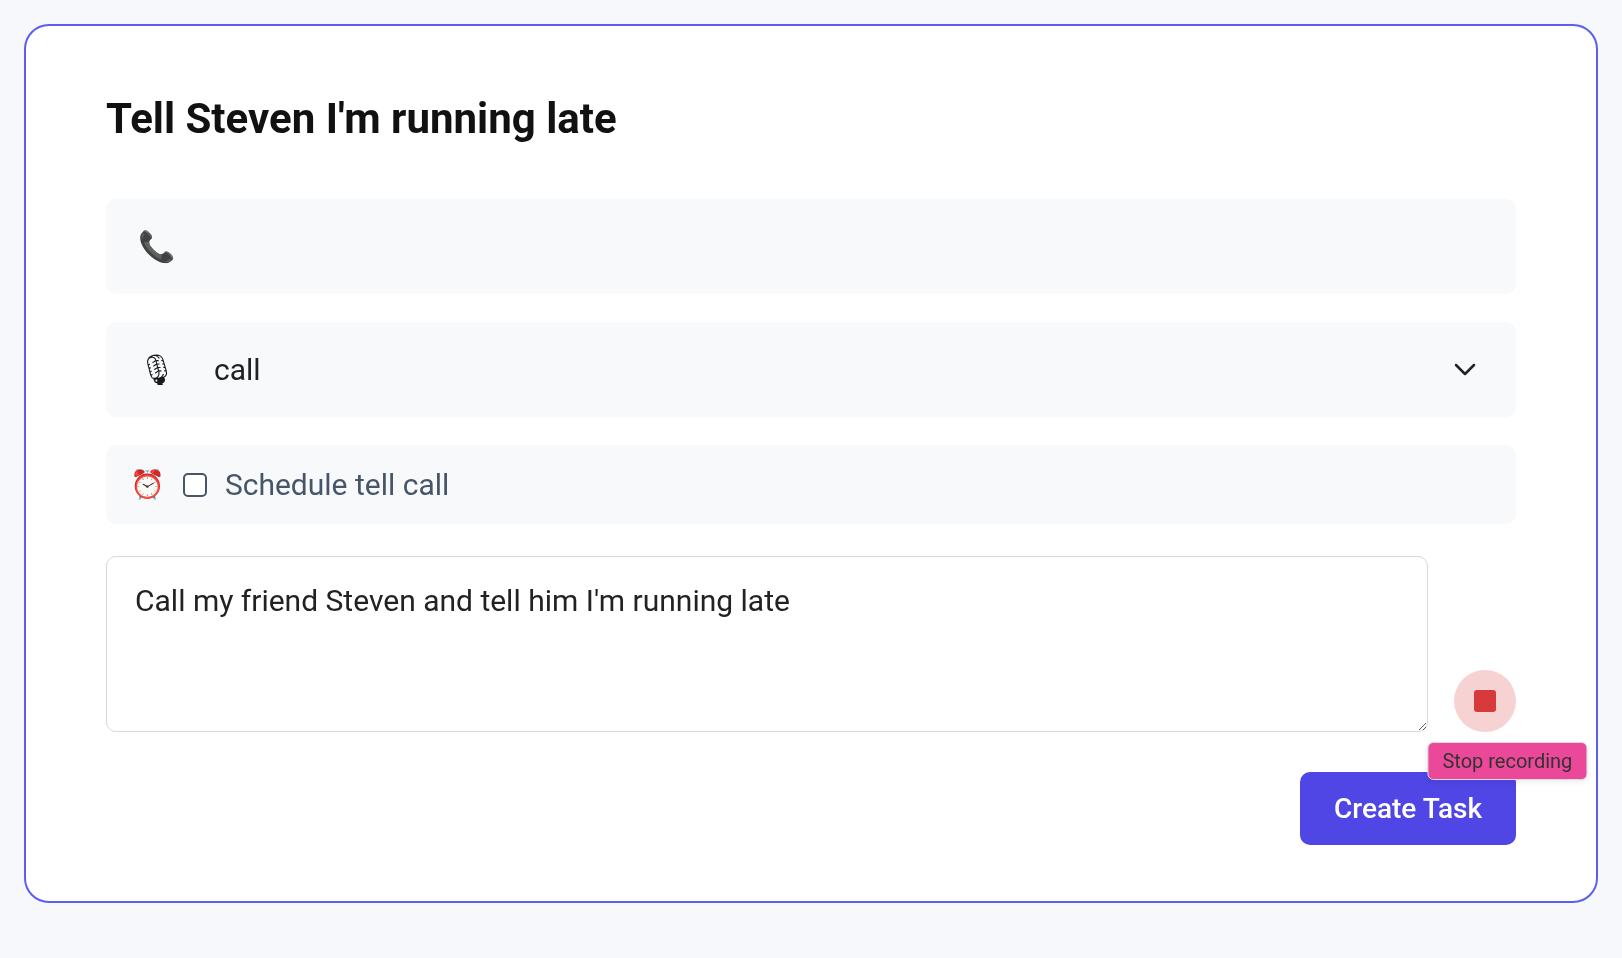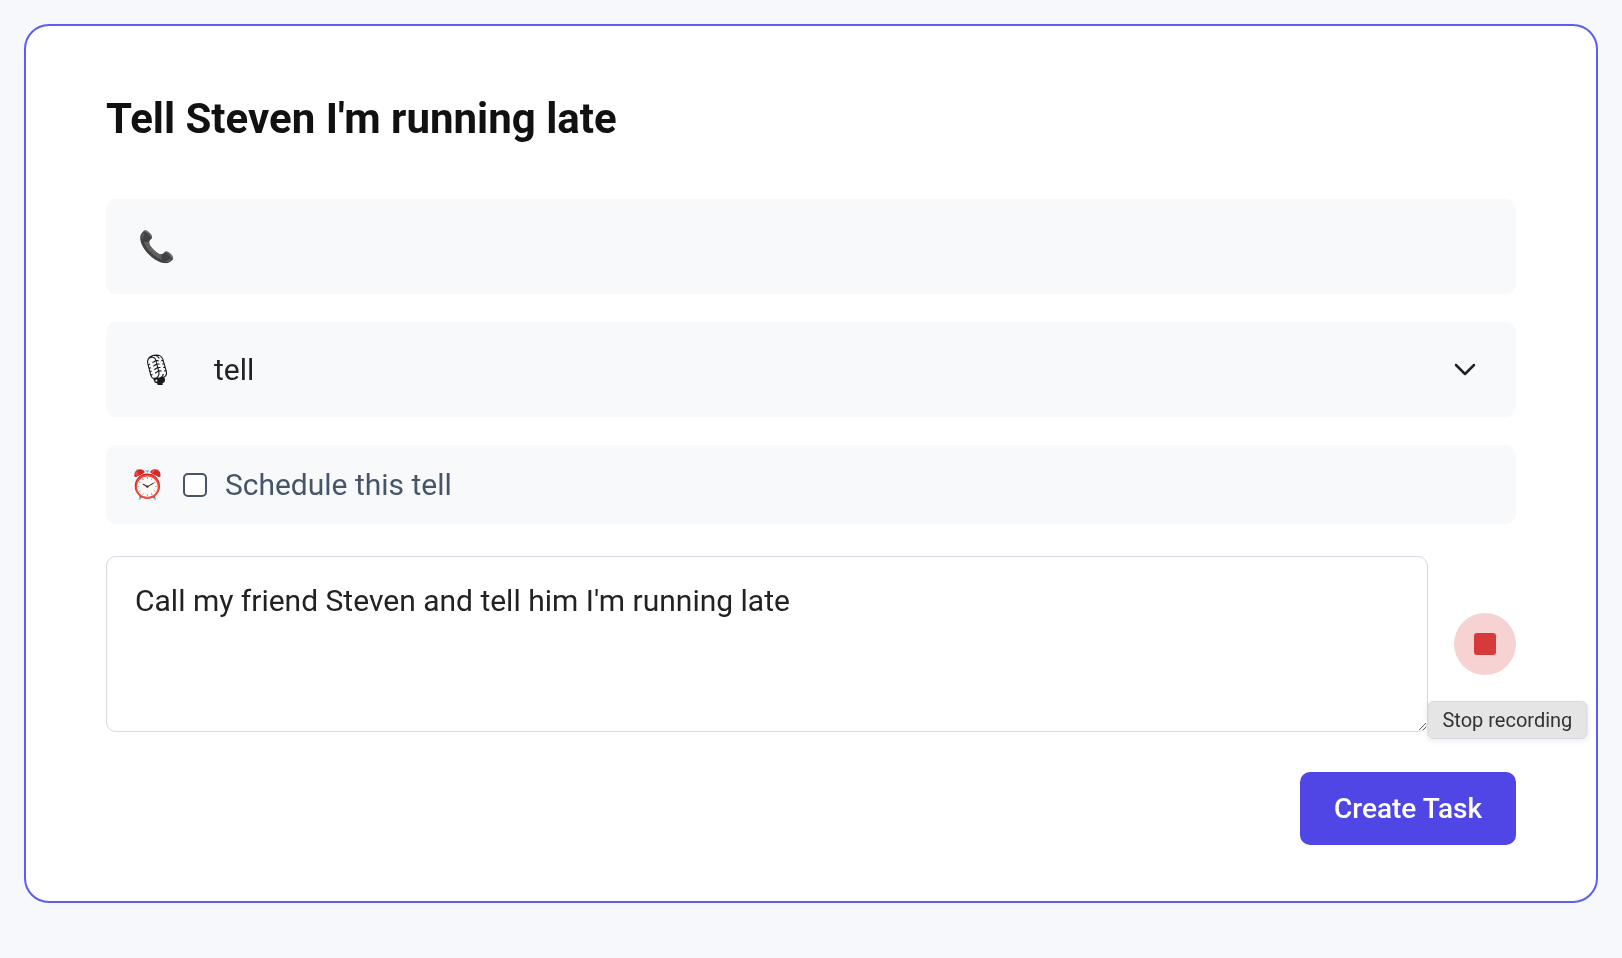--- a/index.html
+++ b/index.html
@@ -82,21 +82,21 @@
     border-radius: 5px;
     background: #fff;
     cursor: pointer;
   }
   .schedule-label {
     font-size: 30px;
     color: #475569;
   }
   .notes-row {
     display: flex;
-    align-items: center;
+    align-items: flex-end;
     gap: 26px;
     margin-bottom: 40px;
   }
   .notes {
     flex: 1 1 auto;
     border: 1px solid #d5d9e3;
     border-radius: 10px;
     min-height: 176px;
     padding: 24px 28px;
     font-size: 30px;
@@ -123,24 +123,24 @@
     padding: 0;
   }
   .record-square {
     width: 22px;
     height: 22px;
     background: #d63a3a;
     border-radius: 3px;
   }
   .record-tooltip {
     position: absolute;
-    top: 88px;
+    top: 72px;
     left: 50%;
     transform: translateX(-36%);
-    background: #e5e5e5;
+    background: #ec4899;
     border: 1px solid #d5d9e3;
     border-radius: 6px;
     box-shadow: 0 2px 6px rgba(0,0,0,0.08);
     padding: 6px 14px;
     white-space: nowrap;
     font-size: 20px;
     color: #333;
   }
   .actions {
     display: flex;
@@ -176,32 +176,32 @@
   <div class="card">
 
     <h1 class="title">Tell Steven I'm running late</h1>
 
     <div class="field">
       <span class="field-icon">📞</span>
     </div>
 
     <div class="field field-select">
       <span class="field-icon">🎙</span>
-      <span class="field-value">tell</span>
+      <span class="field-value">call</span>
       <span class="chevron">
         <svg width="22" height="14" viewBox="0 0 22 14" fill="none">
           <path d="M2 2 L11 11 L20 2" stroke="#222" stroke-width="2.5" stroke-linecap="round" stroke-linejoin="round"></path>
         </svg>
       </span>
     </div>
 
     <div class="schedule-row">
       <span class="schedule-icon">⏰</span>
       <button class="schedule-checkbox" type="button" role="checkbox" aria-checked="false"></button>
-      <span class="schedule-label">Schedule this tell</span>
+      <span class="schedule-label">Schedule tell call</span>
     </div>
 
     <div class="notes-row">
       <textarea class="notes" style="">Call my friend Steven and tell him I'm running late</textarea>
       <div class="record-wrap">
         <button class="record-btn" type="button">
           <span class="record-square"></span>
         </button>
         <div class="record-tooltip">Stop recording</div>
       </div>

